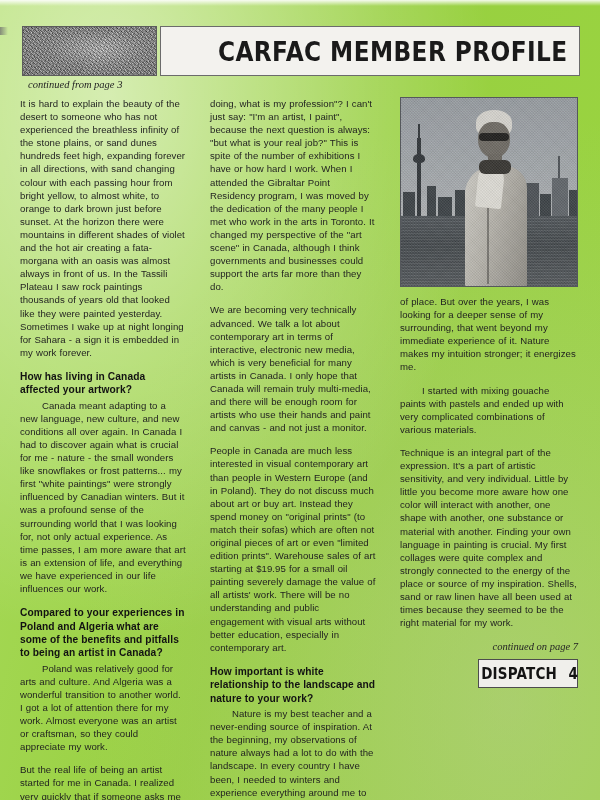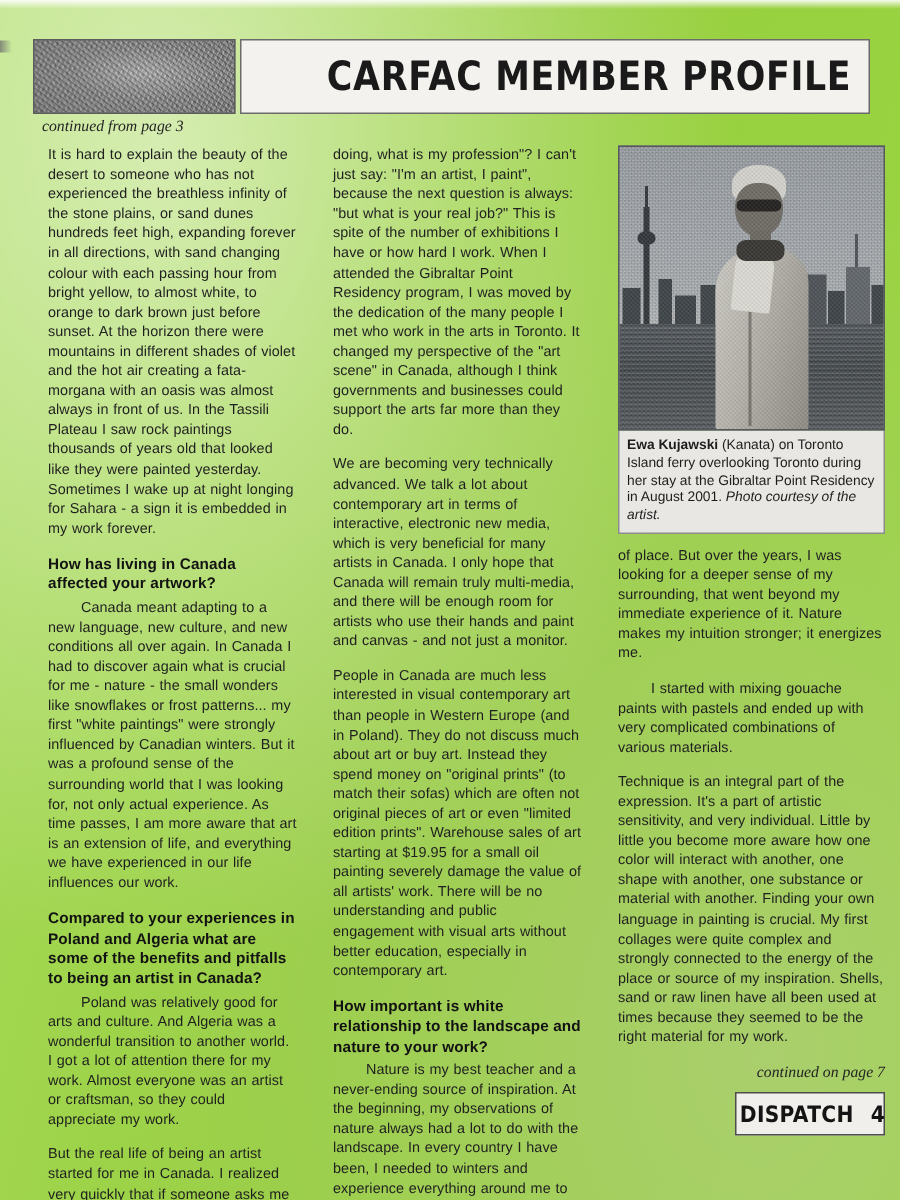--- a/index.html
+++ b/index.html
@@ -101,21 +101,21 @@
     font-family: "Liberation Serif", serif;
     font-style: italic;
     font-size: 10.5px;
     color: #242424;
     z-index: 3;
   }
 
   
   .columns {
     position: absolute;
-    left: 32px;
+    left: 20px;
     top: 97px;
     width: 558px;
     height: 690px;
     display: flex;
     gap: 24px;
     z-index: 3;
   }
   .col {
     width: 178px;
     position: relative;
@@ -417,23 +417,20 @@
             <div class="hair"></div>
             <div class="face"></div>
             <div class="glasses"></div>
             <div class="neck"></div>
             <div class="coat"></div>
             <div class="lapel"></div>
             <div class="scarf"></div>
           </div>
           <div class="grain"></div>
         </div>
-        <div class="caption">
-          <b>Ewa Kujawski</b><span> (Kanata) on Toronto Island ferry overlooking Toronto during her stay at the Gibraltar Point Residency in August 2001. </span><i>Photo courtesy of the artist.</i>
-        </div>
       </div>
 
       <p>of place.  But over the years, I was looking for a deeper sense of my surrounding, that went beyond my immediate experience of it.  Nature makes my intuition stronger; it energizes me.</p>
       <p class="indent">I started with mixing gouache paints with pastels and ended up with very complicated combinations of various materials.</p>
       <p>Technique is an integral part of the expression.  It's a part of artistic sensitivity, and very individual.  Little by little you become more aware how one color will interact with another, one shape with another, one substance or material with another.  Finding your own language in painting is crucial.  My first collages were quite complex and strongly connected to the energy of the place or source of my inspiration.  Shells, sand or raw linen have all been used at times because they seemed to be the right material for my work.</p>
 
       <div class="continued-on">continued on page 7</div>
 
       <div class="dispatch-box">
         <span>DISPATCH</span>

